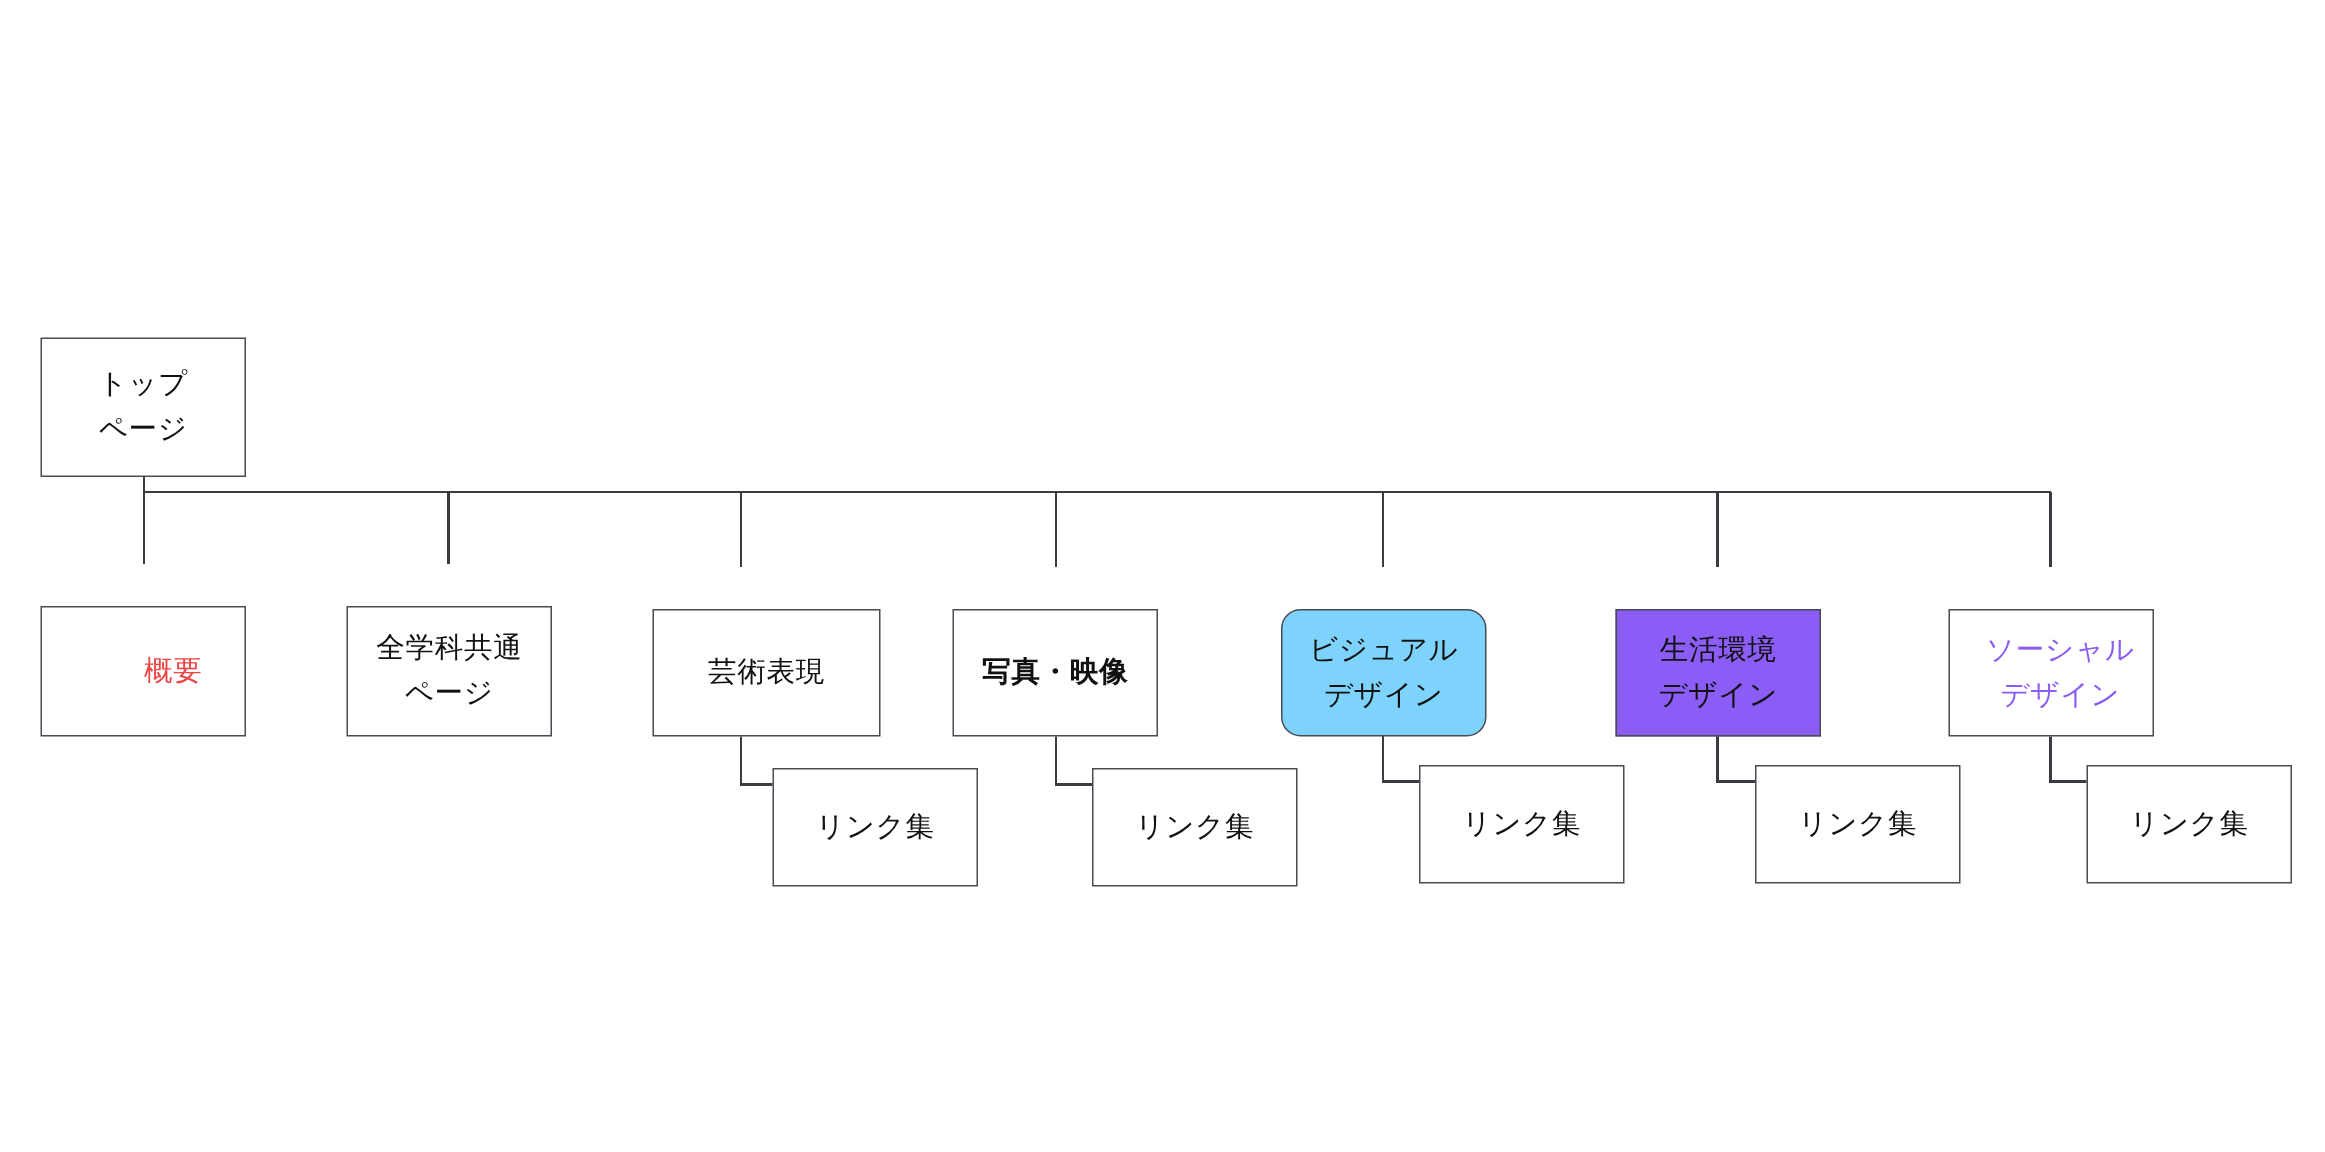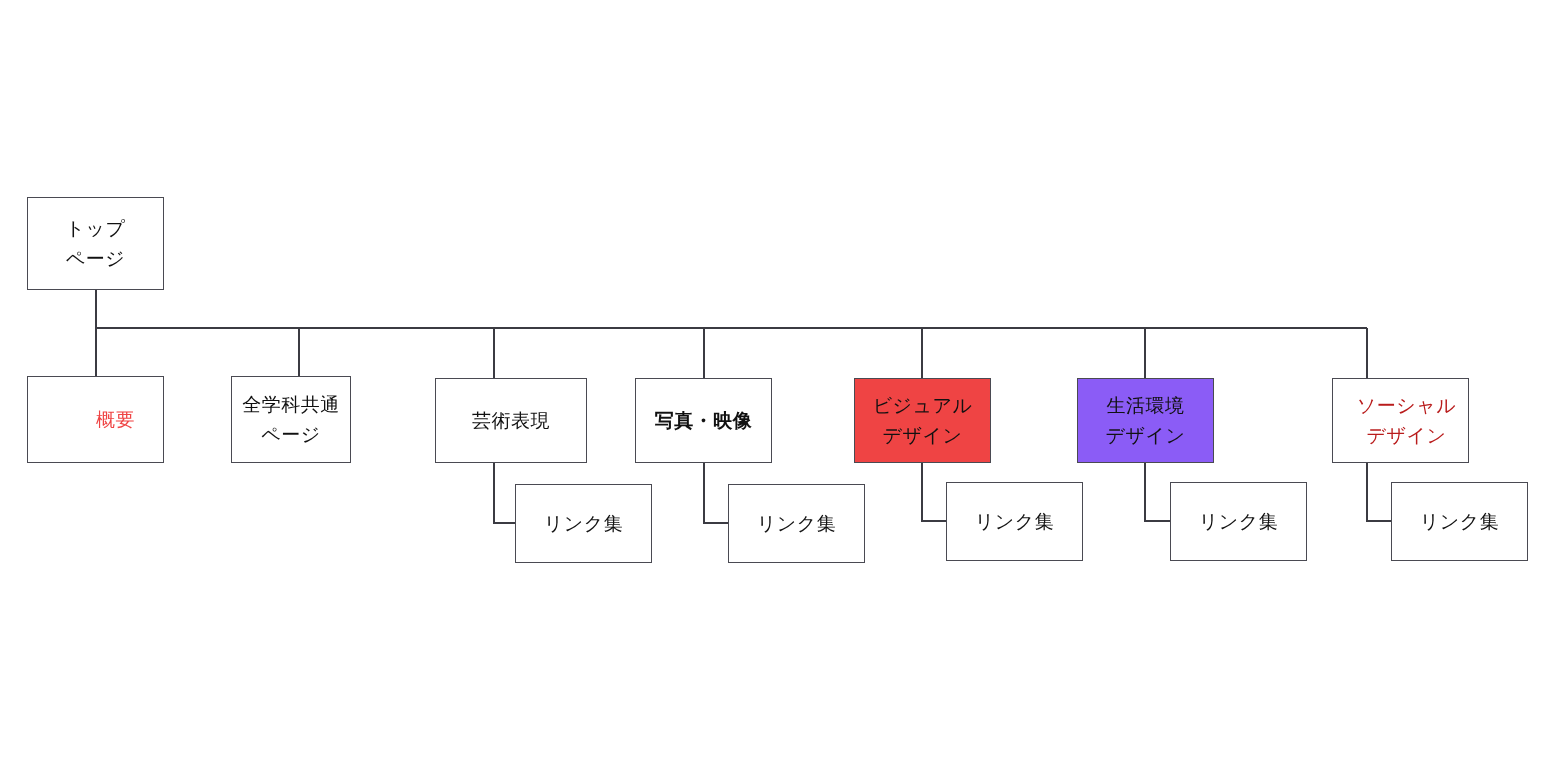--- a/index.html
+++ b/index.html
@@ -36,20 +36,21 @@
     flex-direction: column;
     align-items: center;
     justify-content: center;
     text-align: center;
     color: #111111;
     font-family: "DejaVu Sans", "Liberation Sans", sans-serif;
     font-size: 19px;
     line-height: 1.55;
     letter-spacing: 0.5px;
     z-index: 2;
+    margin-top: 28px;
   }
   .node .line2 {
     display: block;
   }
 </style>
 </head>
 <body>
 
 <div id="sitemap-canvas">
 
@@ -73,39 +74,39 @@
   </svg>
 
   <div id="node-layer">
       <div class="node" style="left: 27px; top: 197px; width: 137px; height: 93px; border-color: rgb(74, 74, 82); background: rgb(255, 255, 255); color: rgb(17, 17, 17);">
         <span class="line2">トップ</span>
         <span class="line2">ページ</span>
       </div>
       <div class="node" style="left: 27px; top: 376px; width: 137px; height: 87px; border-color: rgb(74, 74, 82); background: rgb(255, 255, 255); color: #ef4444; padding-left: 40px;">
         <span class="line2">概要</span>
       </div>
-      <div class="node" style="left: 231px; top: 376px; width: 120px; height: 87px; border-color: rgb(74, 74, 82); background: rgb(255, 255, 255); color: rgb(17, 17, 17);">
+      <div class="node" style="left: 231px; top: 376px; width: 137px; height: 87px; border-color: rgb(74, 74, 82); background: rgb(255, 255, 255); color: rgb(17, 17, 17);">
         <span class="line2">全学科共通</span>
         <span class="line2">ページ</span>
       </div>
       <div class="node" style="left: 435px; top: 378px; width: 152px; height: 85px; border-color: rgb(74, 74, 82); background: rgb(255, 255, 255); color: rgb(17, 17, 17);">
         <span class="line2">芸術表現</span>
       </div>
       <div class="node" style="left: 635px; top: 378px; width: 137px; height: 85px; border-color: rgb(74, 74, 82); background: rgb(255, 255, 255); color: rgb(17, 17, 17); font-weight: bold;">
         <span class="line2">写真・映像</span>
       </div>
-      <div class="node" style="left: 854px; top: 378px; width: 137px; height: 85px; border-color: rgb(74, 74, 82); background: #ef4444; color: rgb(17, 17, 17);">
+      <div class="node" style="left: 854px; top: 378px; width: 137px; height: 85px; border-color: rgb(74, 74, 82); background: #7dd3fc; color: rgb(17, 17, 17); border-radius: 13px;">
         <span class="line2">ビジュアル</span>
         <span class="line2">デザイン</span>
       </div>
       <div class="node" style="left: 1077px; top: 378px; width: 137px; height: 85px; border-color: rgb(74, 74, 82); background: #8b5cf6; color: rgb(17, 17, 17);">
         <span class="line2">生活環境</span>
         <span class="line2">デザイン</span>
       </div>
-      <div class="node" style="left: 1332px; top: 378px; width: 137px; height: 85px; border-color: rgb(74, 74, 82); background: rgb(255, 255, 255); color: #b91c1c; padding-left: 12px;">
+      <div class="node" style="left: 1299px; top: 378px; width: 137px; height: 85px; border-color: rgb(74, 74, 82); background: rgb(255, 255, 255); color: #8b5cf6; padding-left: 12px;">
         <span class="line2">ソーシャル</span>
         <span class="line2">デザイン</span>
       </div>
       <div class="node" style="left: 515px; top: 484px; width: 137px; height: 79px; border-color: rgb(74, 74, 82); background: rgb(255, 255, 255); color: rgb(17, 17, 17);">
         <span class="line2">リンク集</span>
       </div>
       <div class="node" style="left: 728px; top: 484px; width: 137px; height: 79px; border-color: rgb(74, 74, 82); background: rgb(255, 255, 255); color: rgb(17, 17, 17);">
         <span class="line2">リンク集</span>
       </div>
       <div class="node" style="left: 946px; top: 482px; width: 137px; height: 79px; border-color: rgb(74, 74, 82); background: rgb(255, 255, 255); color: rgb(17, 17, 17);">

